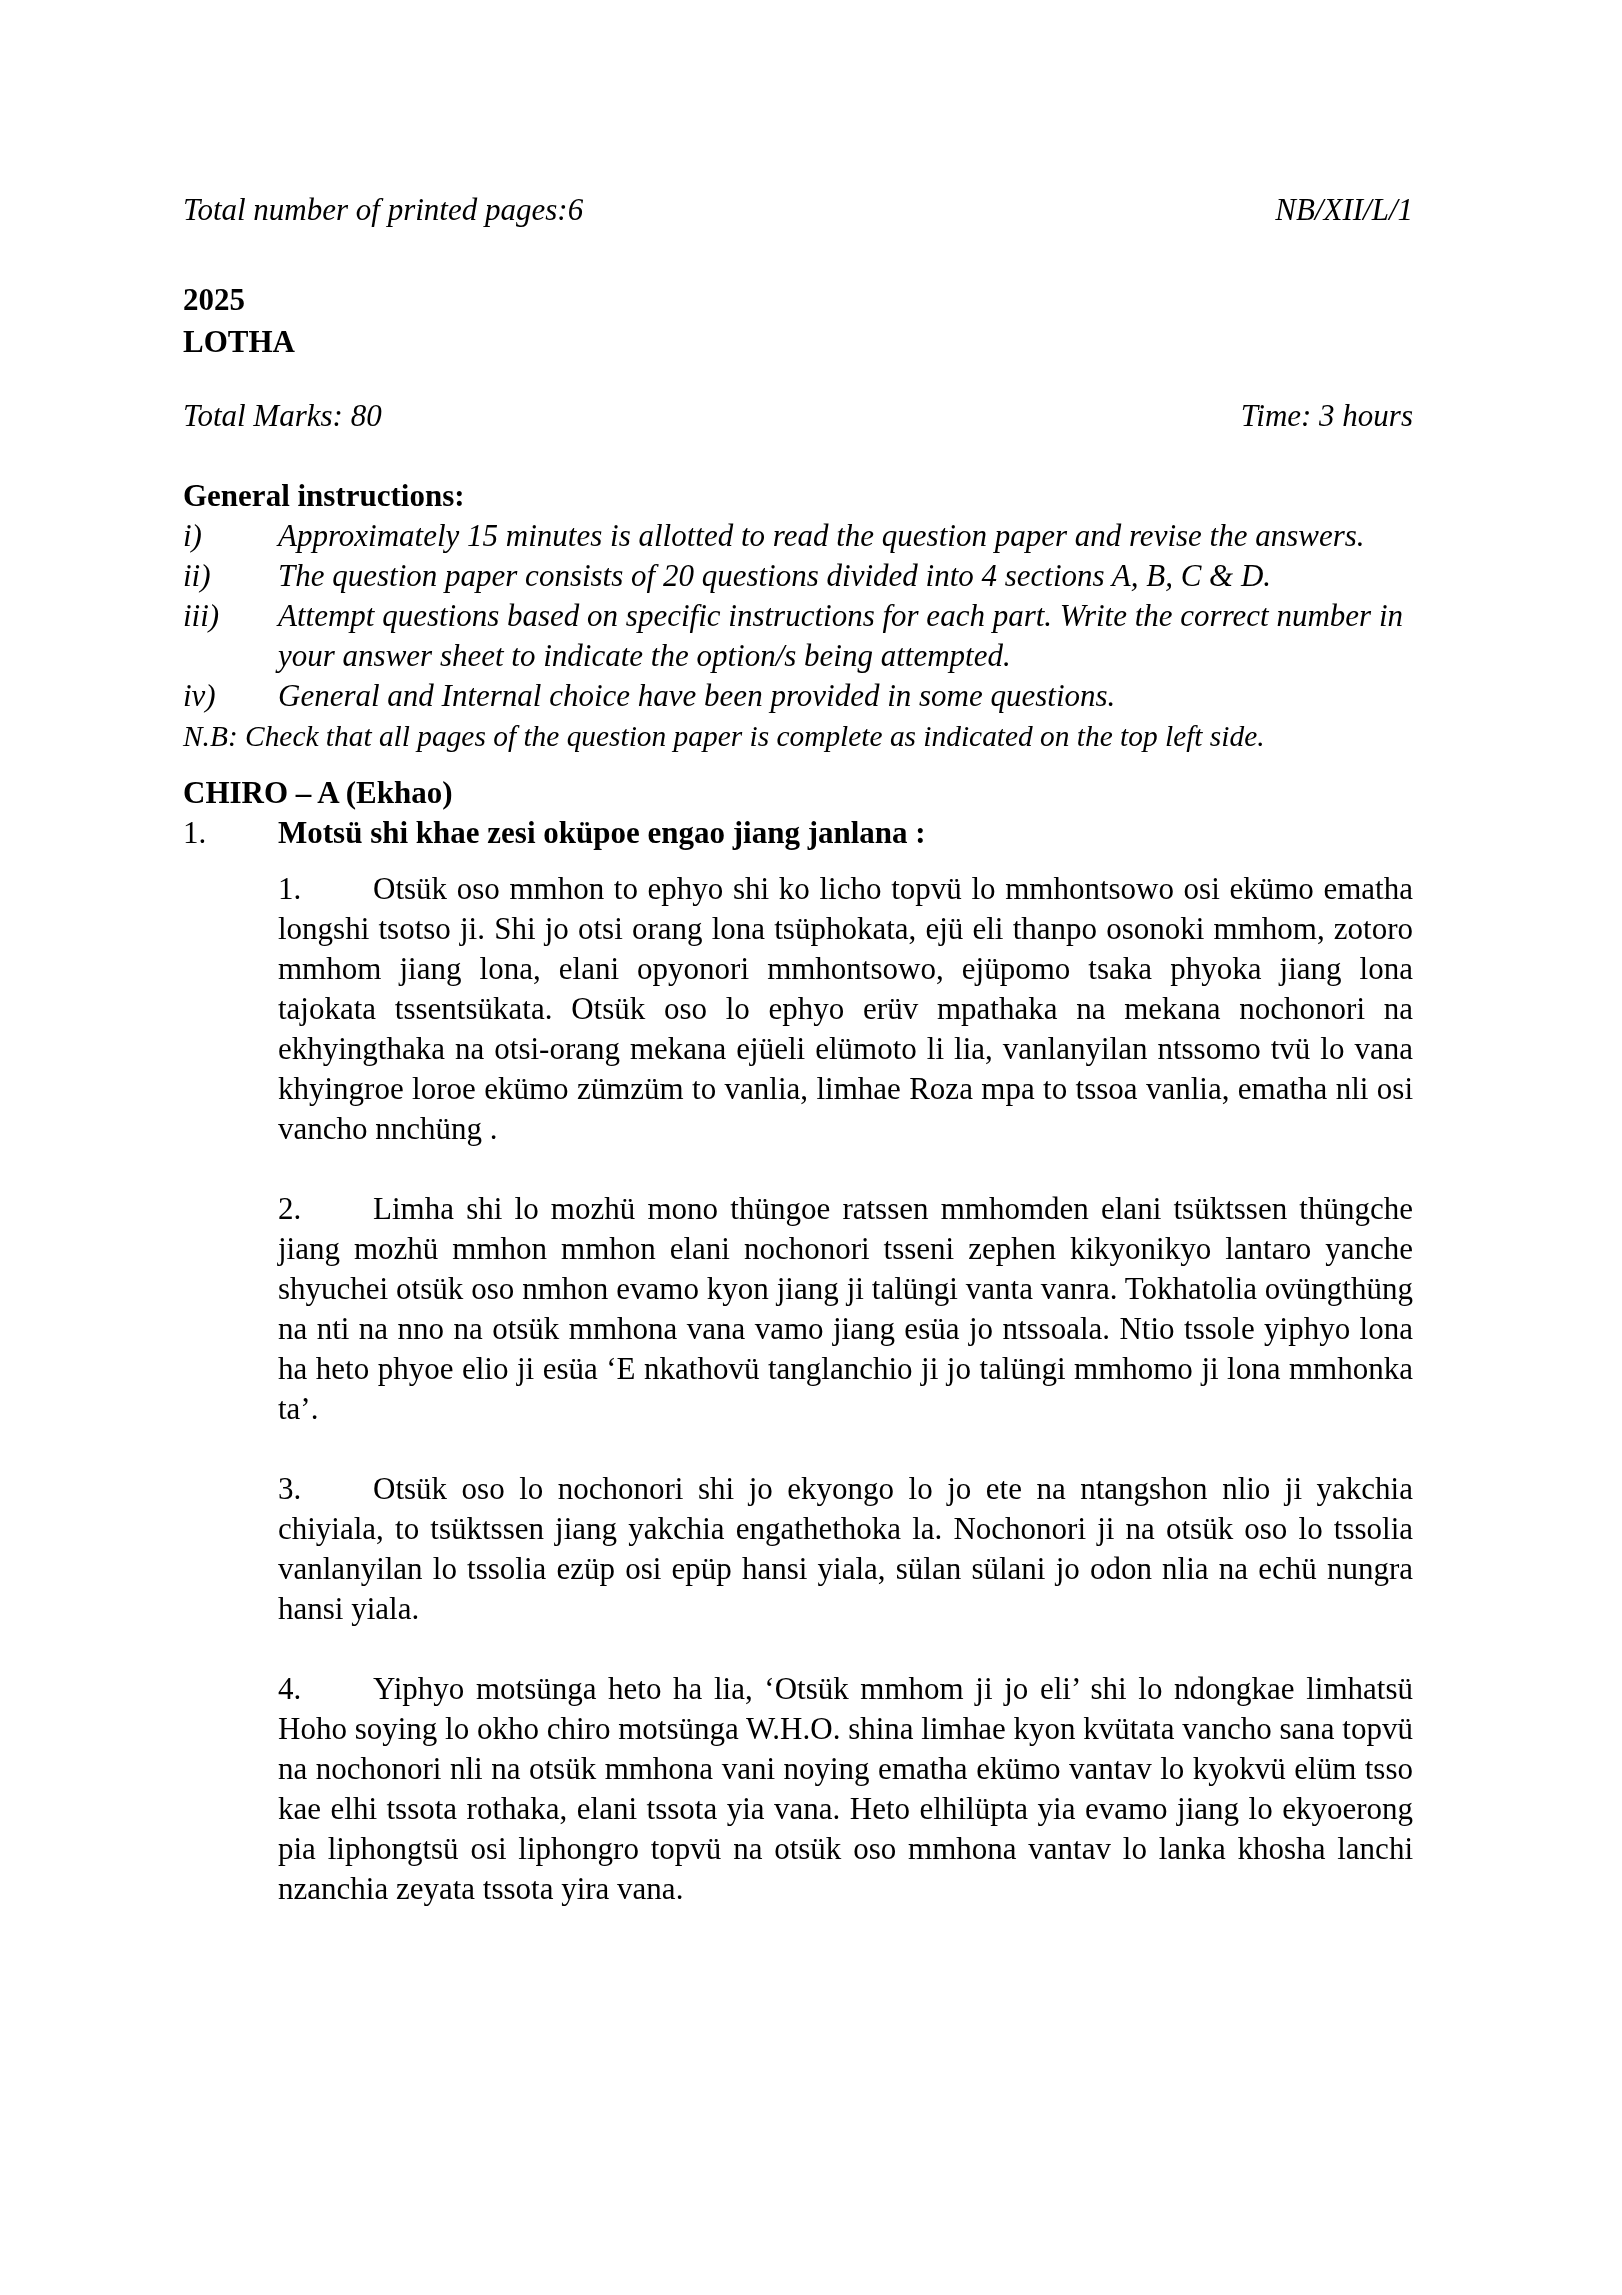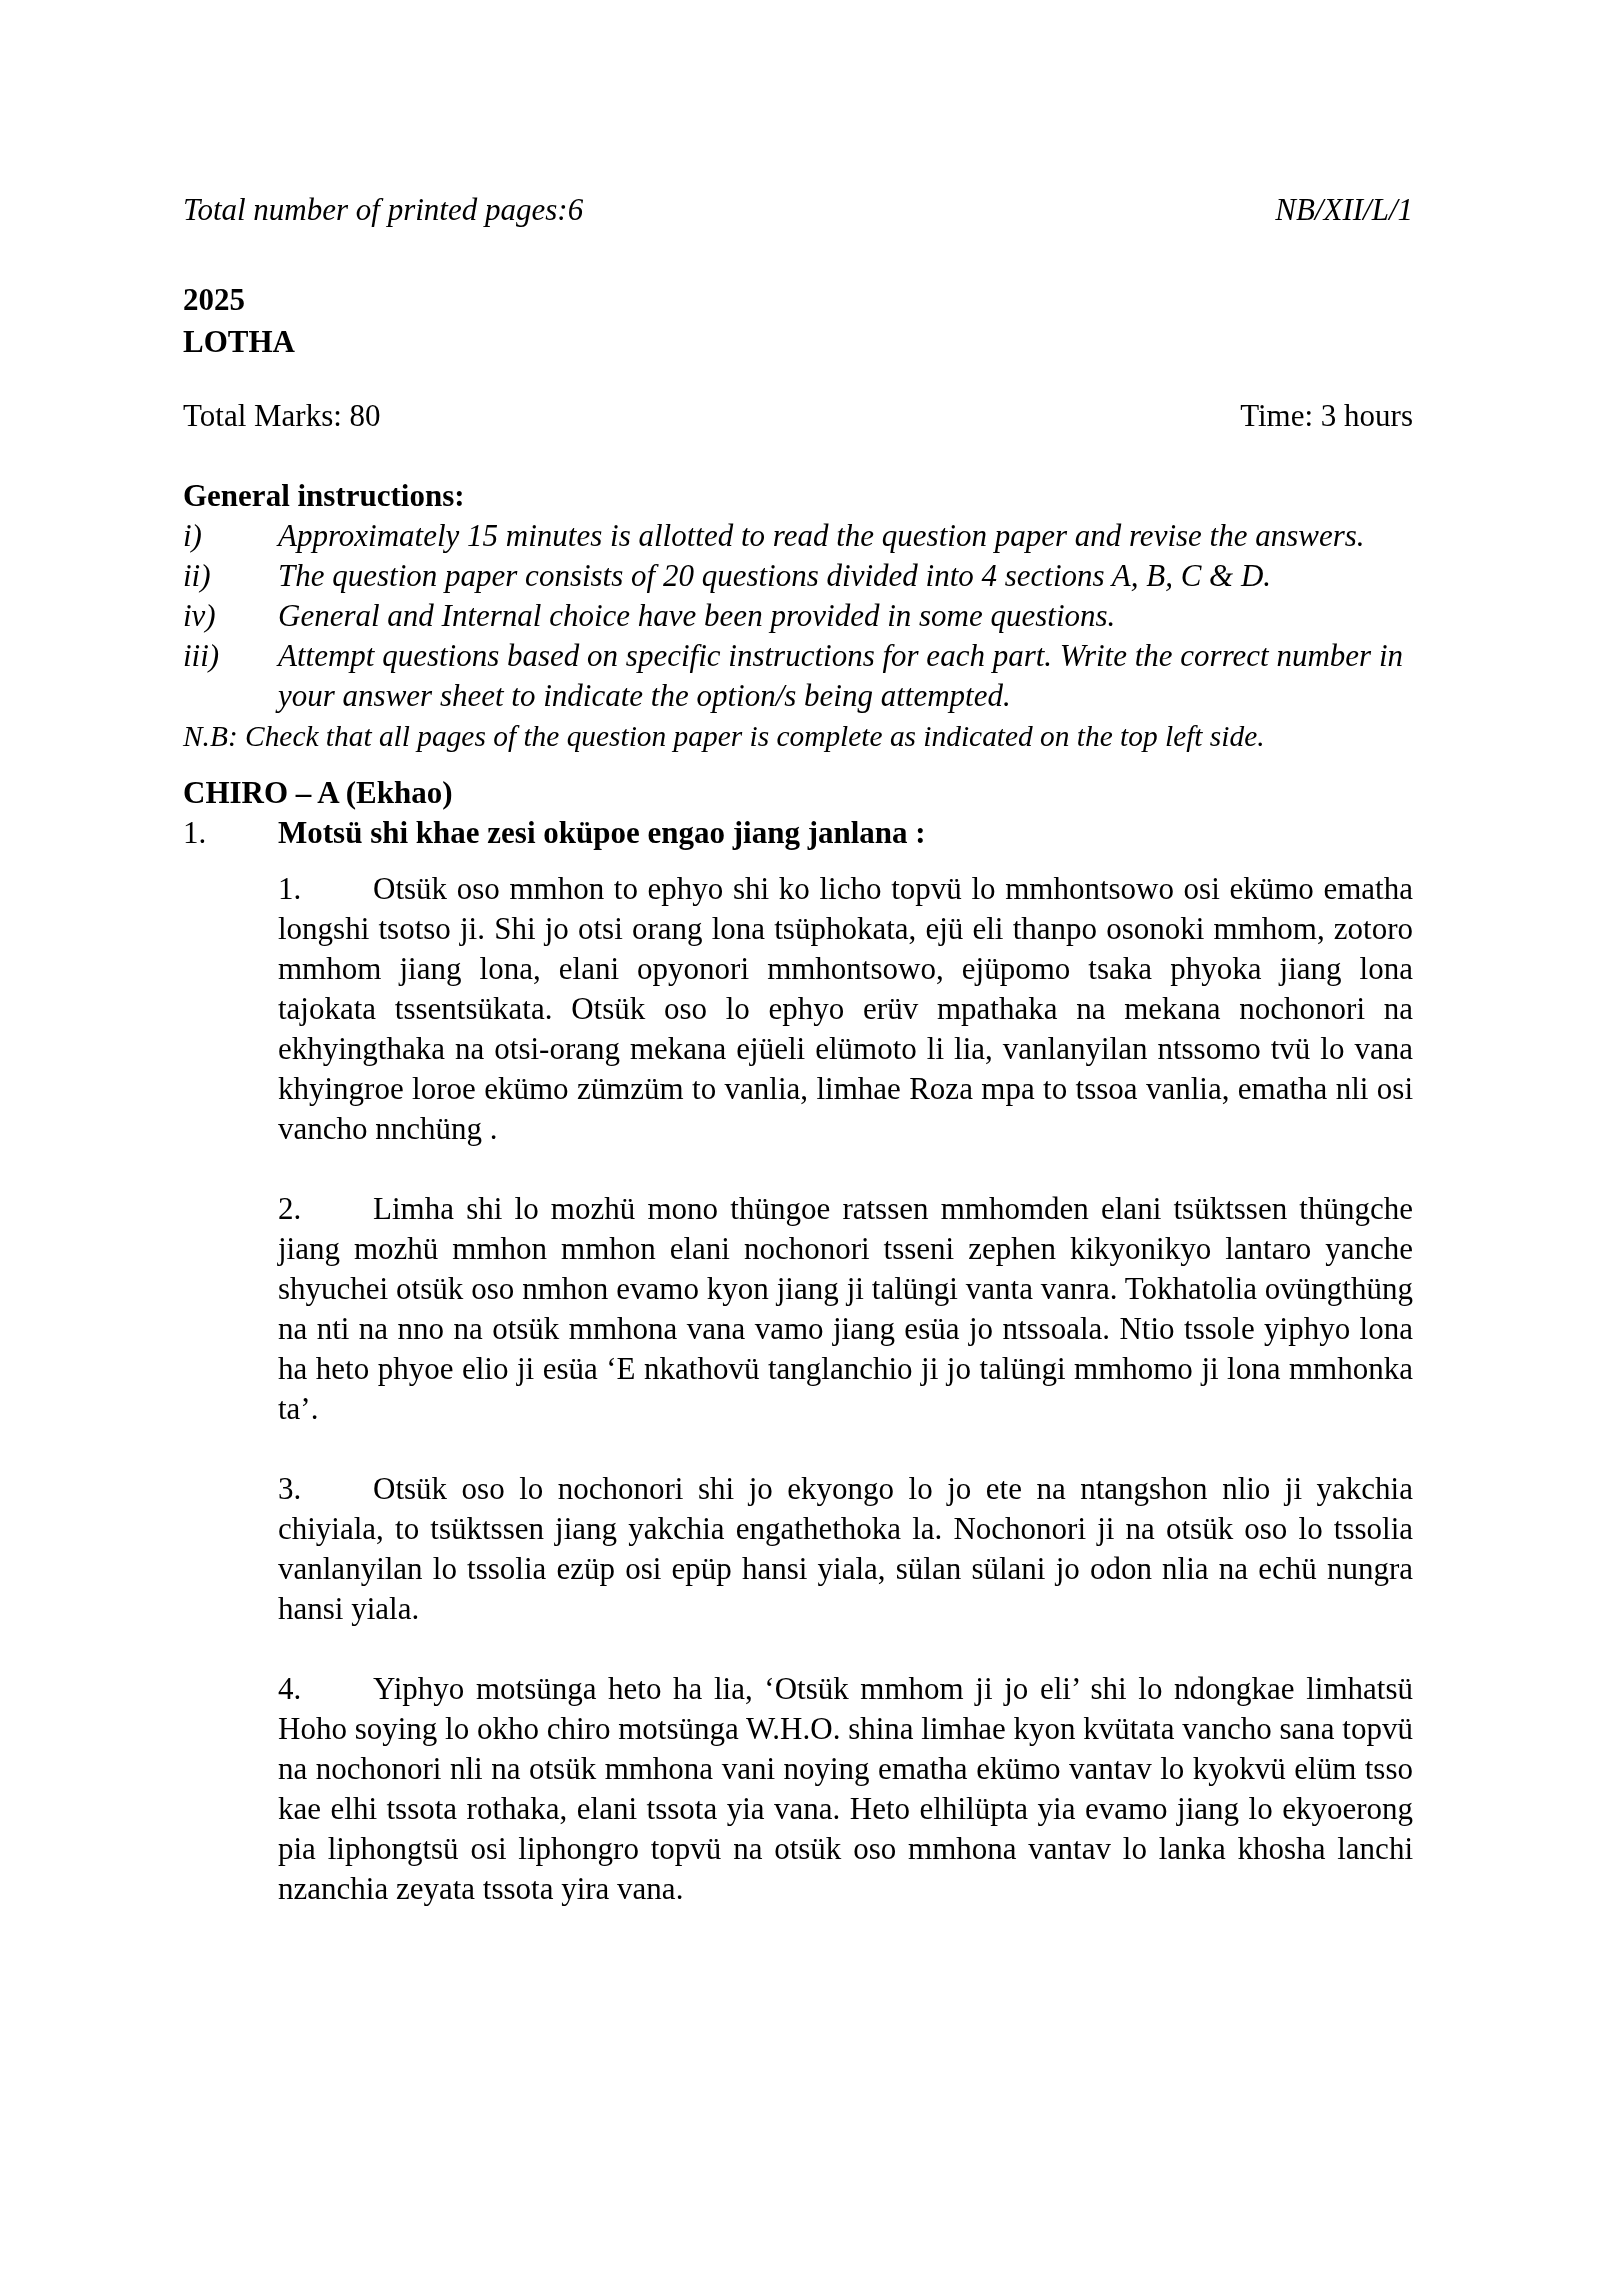--- a/index.html
+++ b/index.html
@@ -19,20 +19,21 @@
     .page {
       position: absolute;
       left: 183px;
       top: 190px;
       width: 1230px;
     }
     .row-between {
       display: flex;
       justify-content: space-between;
       align-items: baseline;
+      font-style: italic;
     }
     .italic { font-style: italic; }
 
     .header-row { height: 40px; }
     .title-block {
       margin-top: 49px;
       text-align: left;
       font-weight: bold;
       line-height: 42px;
     }
@@ -105,26 +106,26 @@
 
     <div class="instr-item">
       <span class="instr-num">i)</span>
       <span class="instr-text">Approximately 15 minutes is allotted to read the question paper and revise the answers.</span>
     </div>
     <div class="instr-item">
       <span class="instr-num">ii)</span>
       <span class="instr-text">The question paper consists of 20 questions divided into 4 sections A, B, C &amp; D.</span>
     </div>
     <div class="instr-item">
+      <span class="instr-num">iii)</span>
+      <span class="instr-text">Attempt questions based on specific instructions for each part. Write the correct number in your answer sheet to indicate the option/s being attempted.</span>
+    </div>
+    <div class="instr-item">
       <span class="instr-num">iv)</span>
       <span class="instr-text">General and Internal choice have been provided in some questions.</span>
-    </div>
-    <div class="instr-item">
-      <span class="instr-num">iii)</span>
-      <span class="instr-text">Attempt questions based on specific instructions for each part. Write the correct number in your answer sheet to indicate the option/s being attempted.</span>
     </div>
 
     <div class="nb-note">N.B: Check that all pages of the question paper is complete as indicated on the top left side.</div>
   </div>
 
   <div class="section-heading">CHIRO – A (Ekhao)</div>
 
   <div class="question">
     <span class="q-num">1.</span>
     <span class="q-text">Motsü shi khae zesi oküpoe engao jiang janlana :</span>

